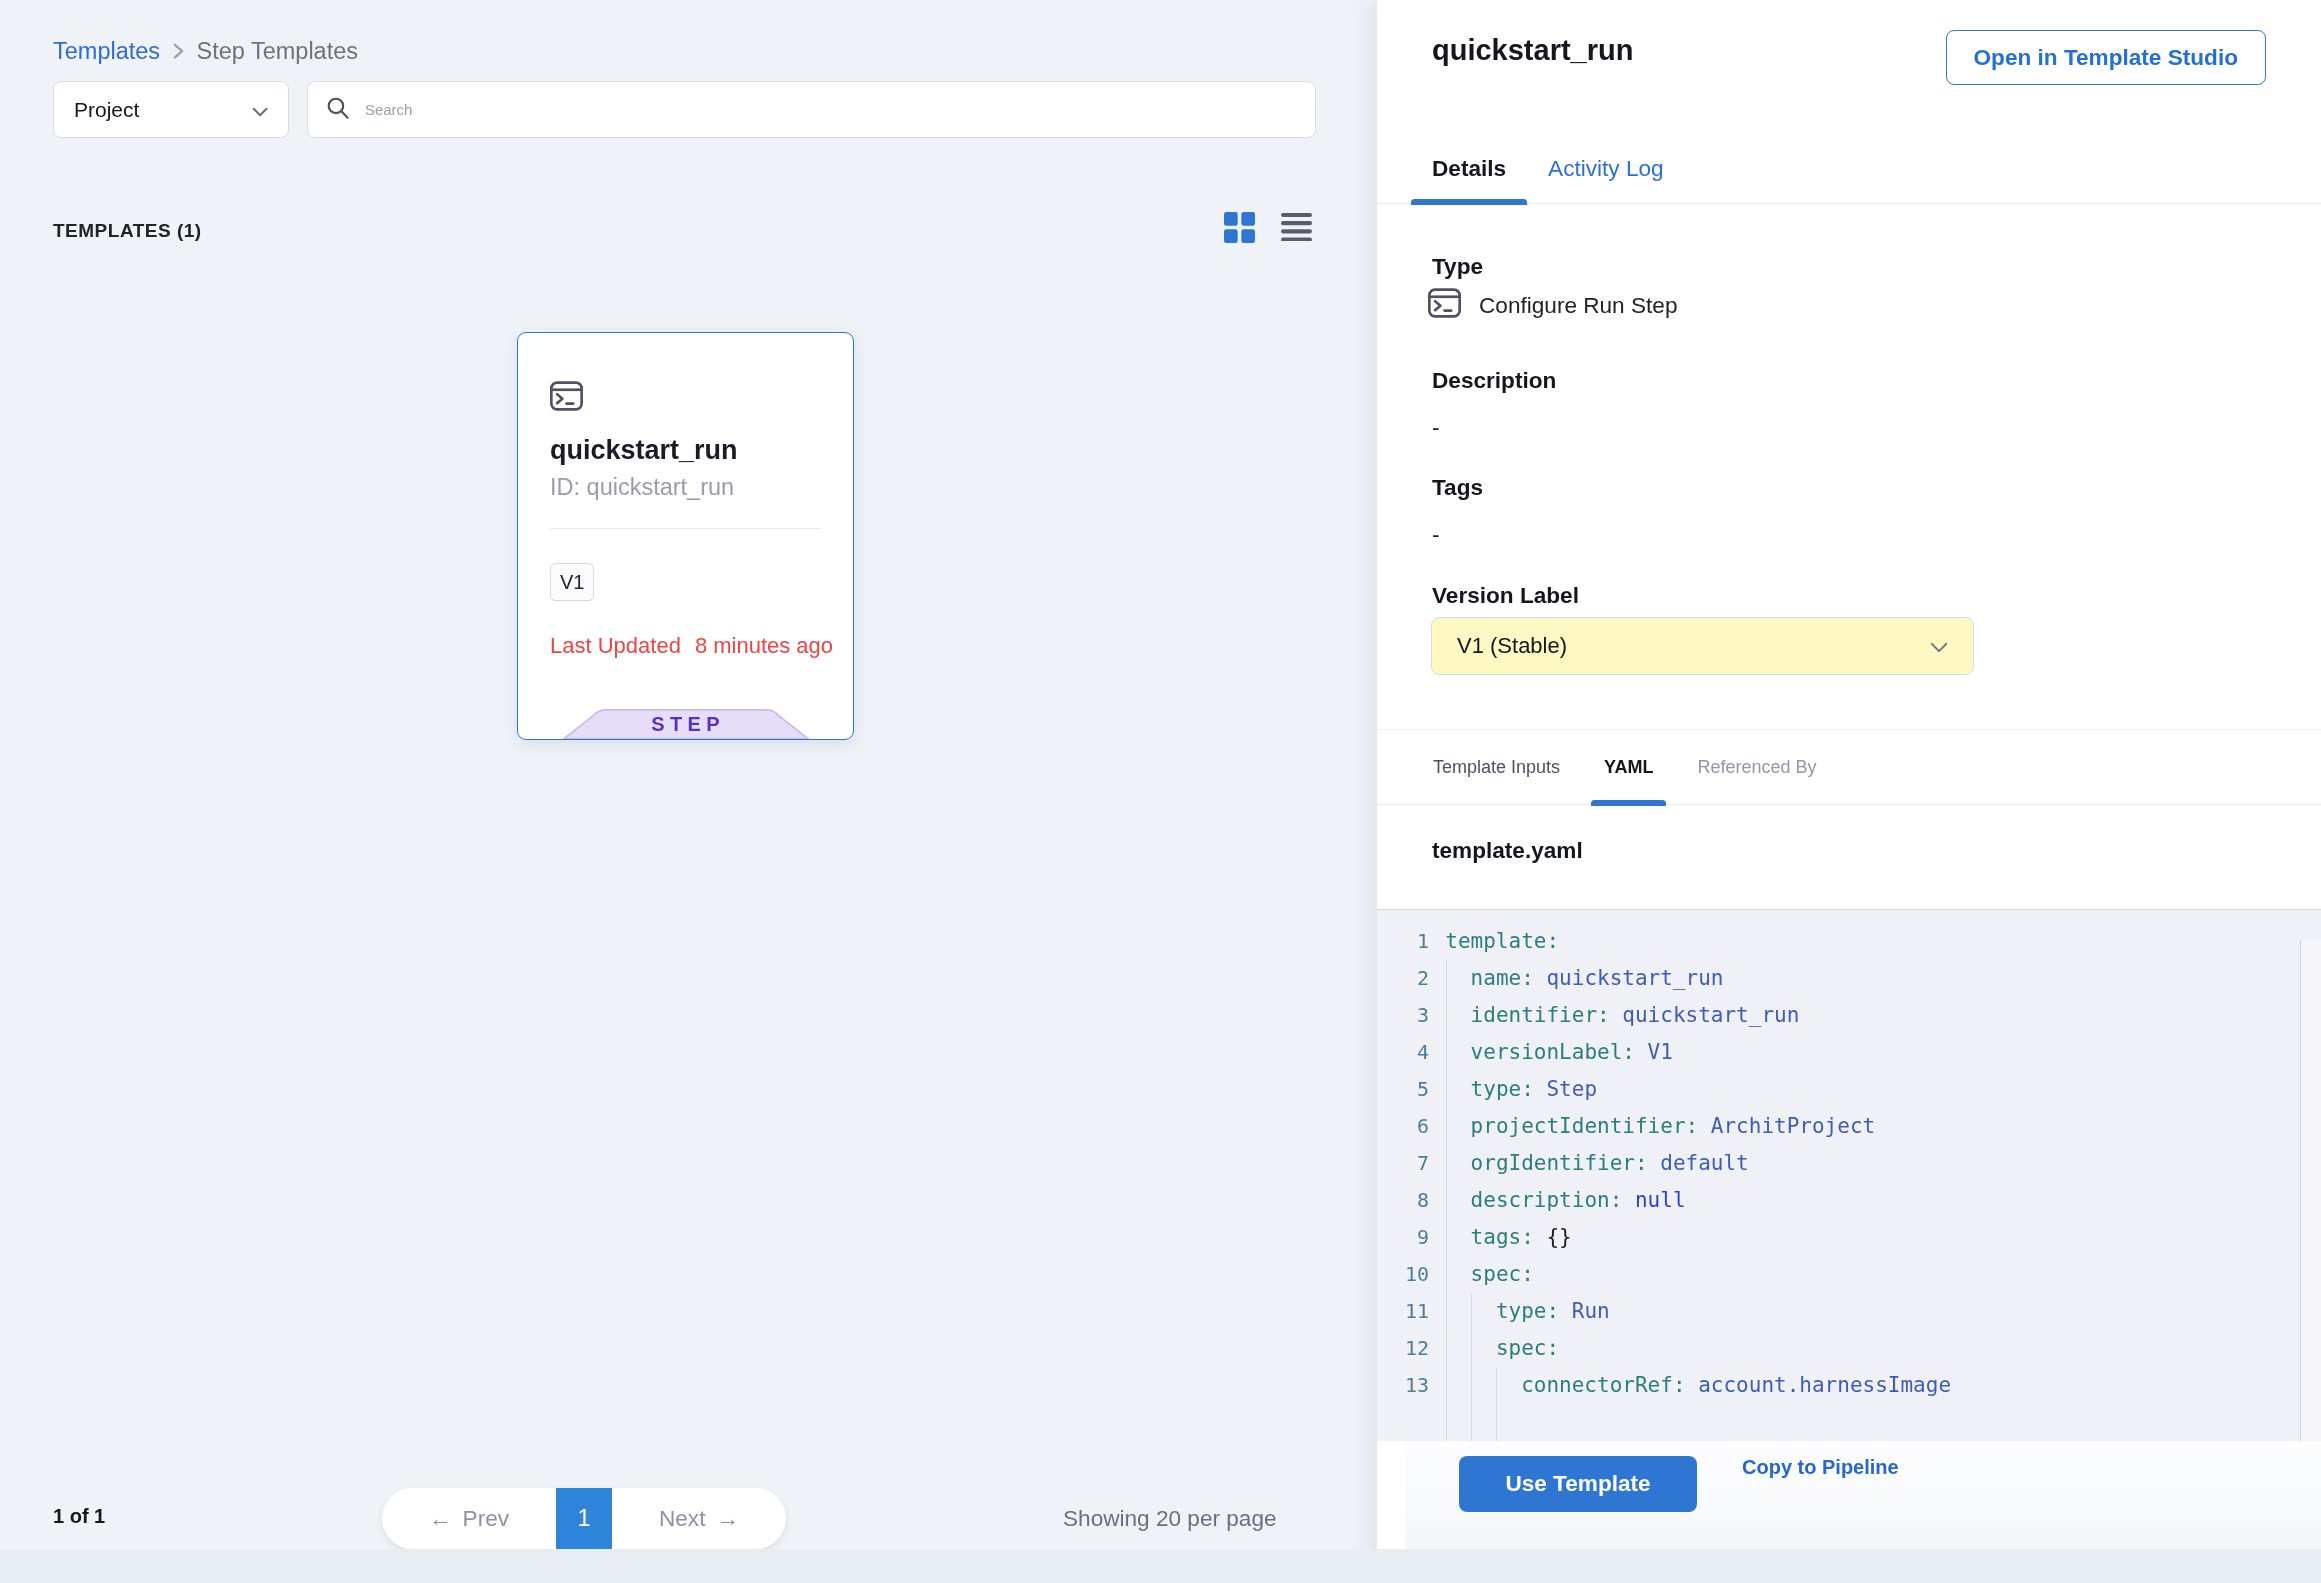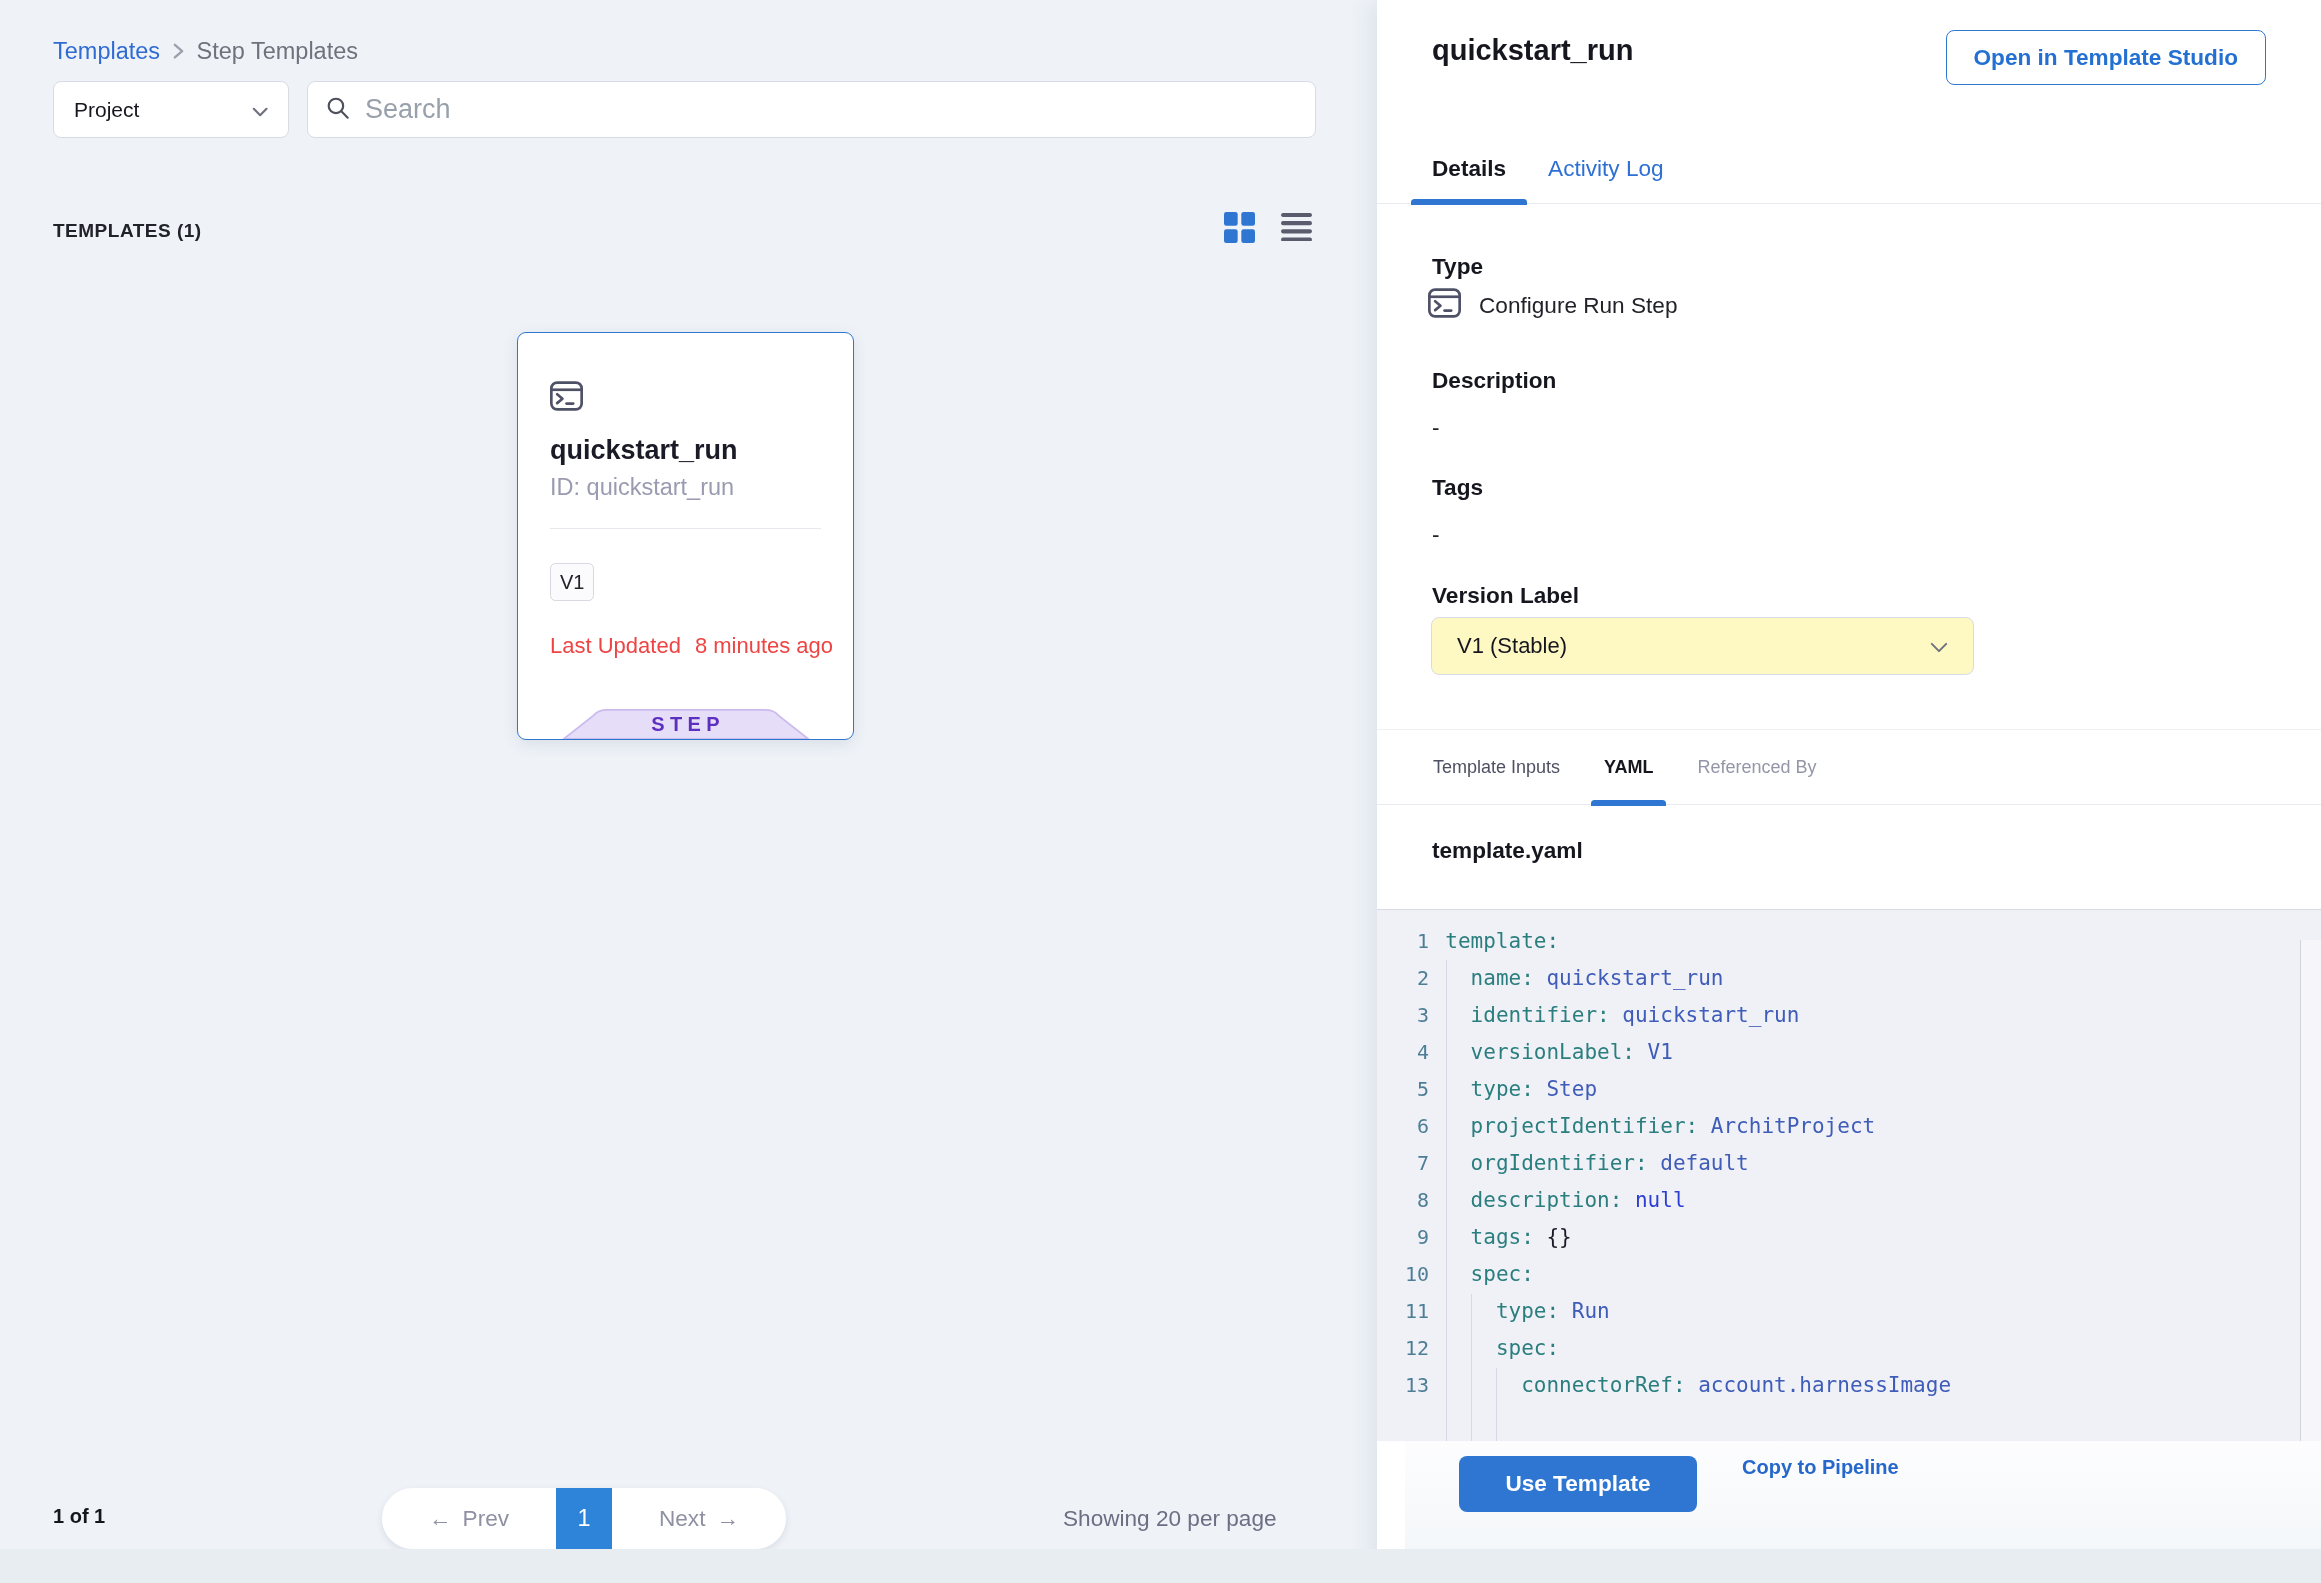--- a/index.html
+++ b/index.html
@@ -14,21 +14,21 @@
   .crumb-current { color:#70717c; }
   .scope-select {
     position:absolute; left:53px; top:81px; width:236px; height:57px; background:#fff;
     border:1.8px solid #d8dbe3; border-radius:8.1px; display:flex; align-items:center;
     justify-content:space-between; padding:0 20px; font-size:21px; color:#16161f; cursor:pointer;
   }
   .search-box {
     position:absolute; left:307px; top:81px; width:1009px; height:57px; background:#fff;
     border:1.8px solid #d8dbe3; border-radius:8.1px; display:flex; align-items:center; gap:14.5px; padding:0 18px;
   }
-  .search-box input { border:none; outline:none; flex:1; font-size:27px; font-family:inherit; color:#c2410c; background:transparent; }
+  .search-box input { border:none; outline:none; flex:1; font-size:15px; font-family:inherit; color:#c2410c; background:transparent; }
   .search-box input::placeholder { color:#98a0ac; }
   .templates-header { position:absolute; left:53px; top:220px; font-size:19px; font-weight:bold; letter-spacing:0.5px; color:#22222a; }
   .view-toggles { position:absolute; left:1224px; top:212px; display:flex; gap:26px; }
   .view-toggle { cursor:pointer; }
 
   
   .card {
     position:absolute; left:517px; top:332px; width:337px; height:408px; background:#fff;
     border:1.8px solid #2e77d0; border-radius:9px; box-shadow:0 4.5px 14.5px rgba(40,60,100,0.10); cursor:pointer;
   }

